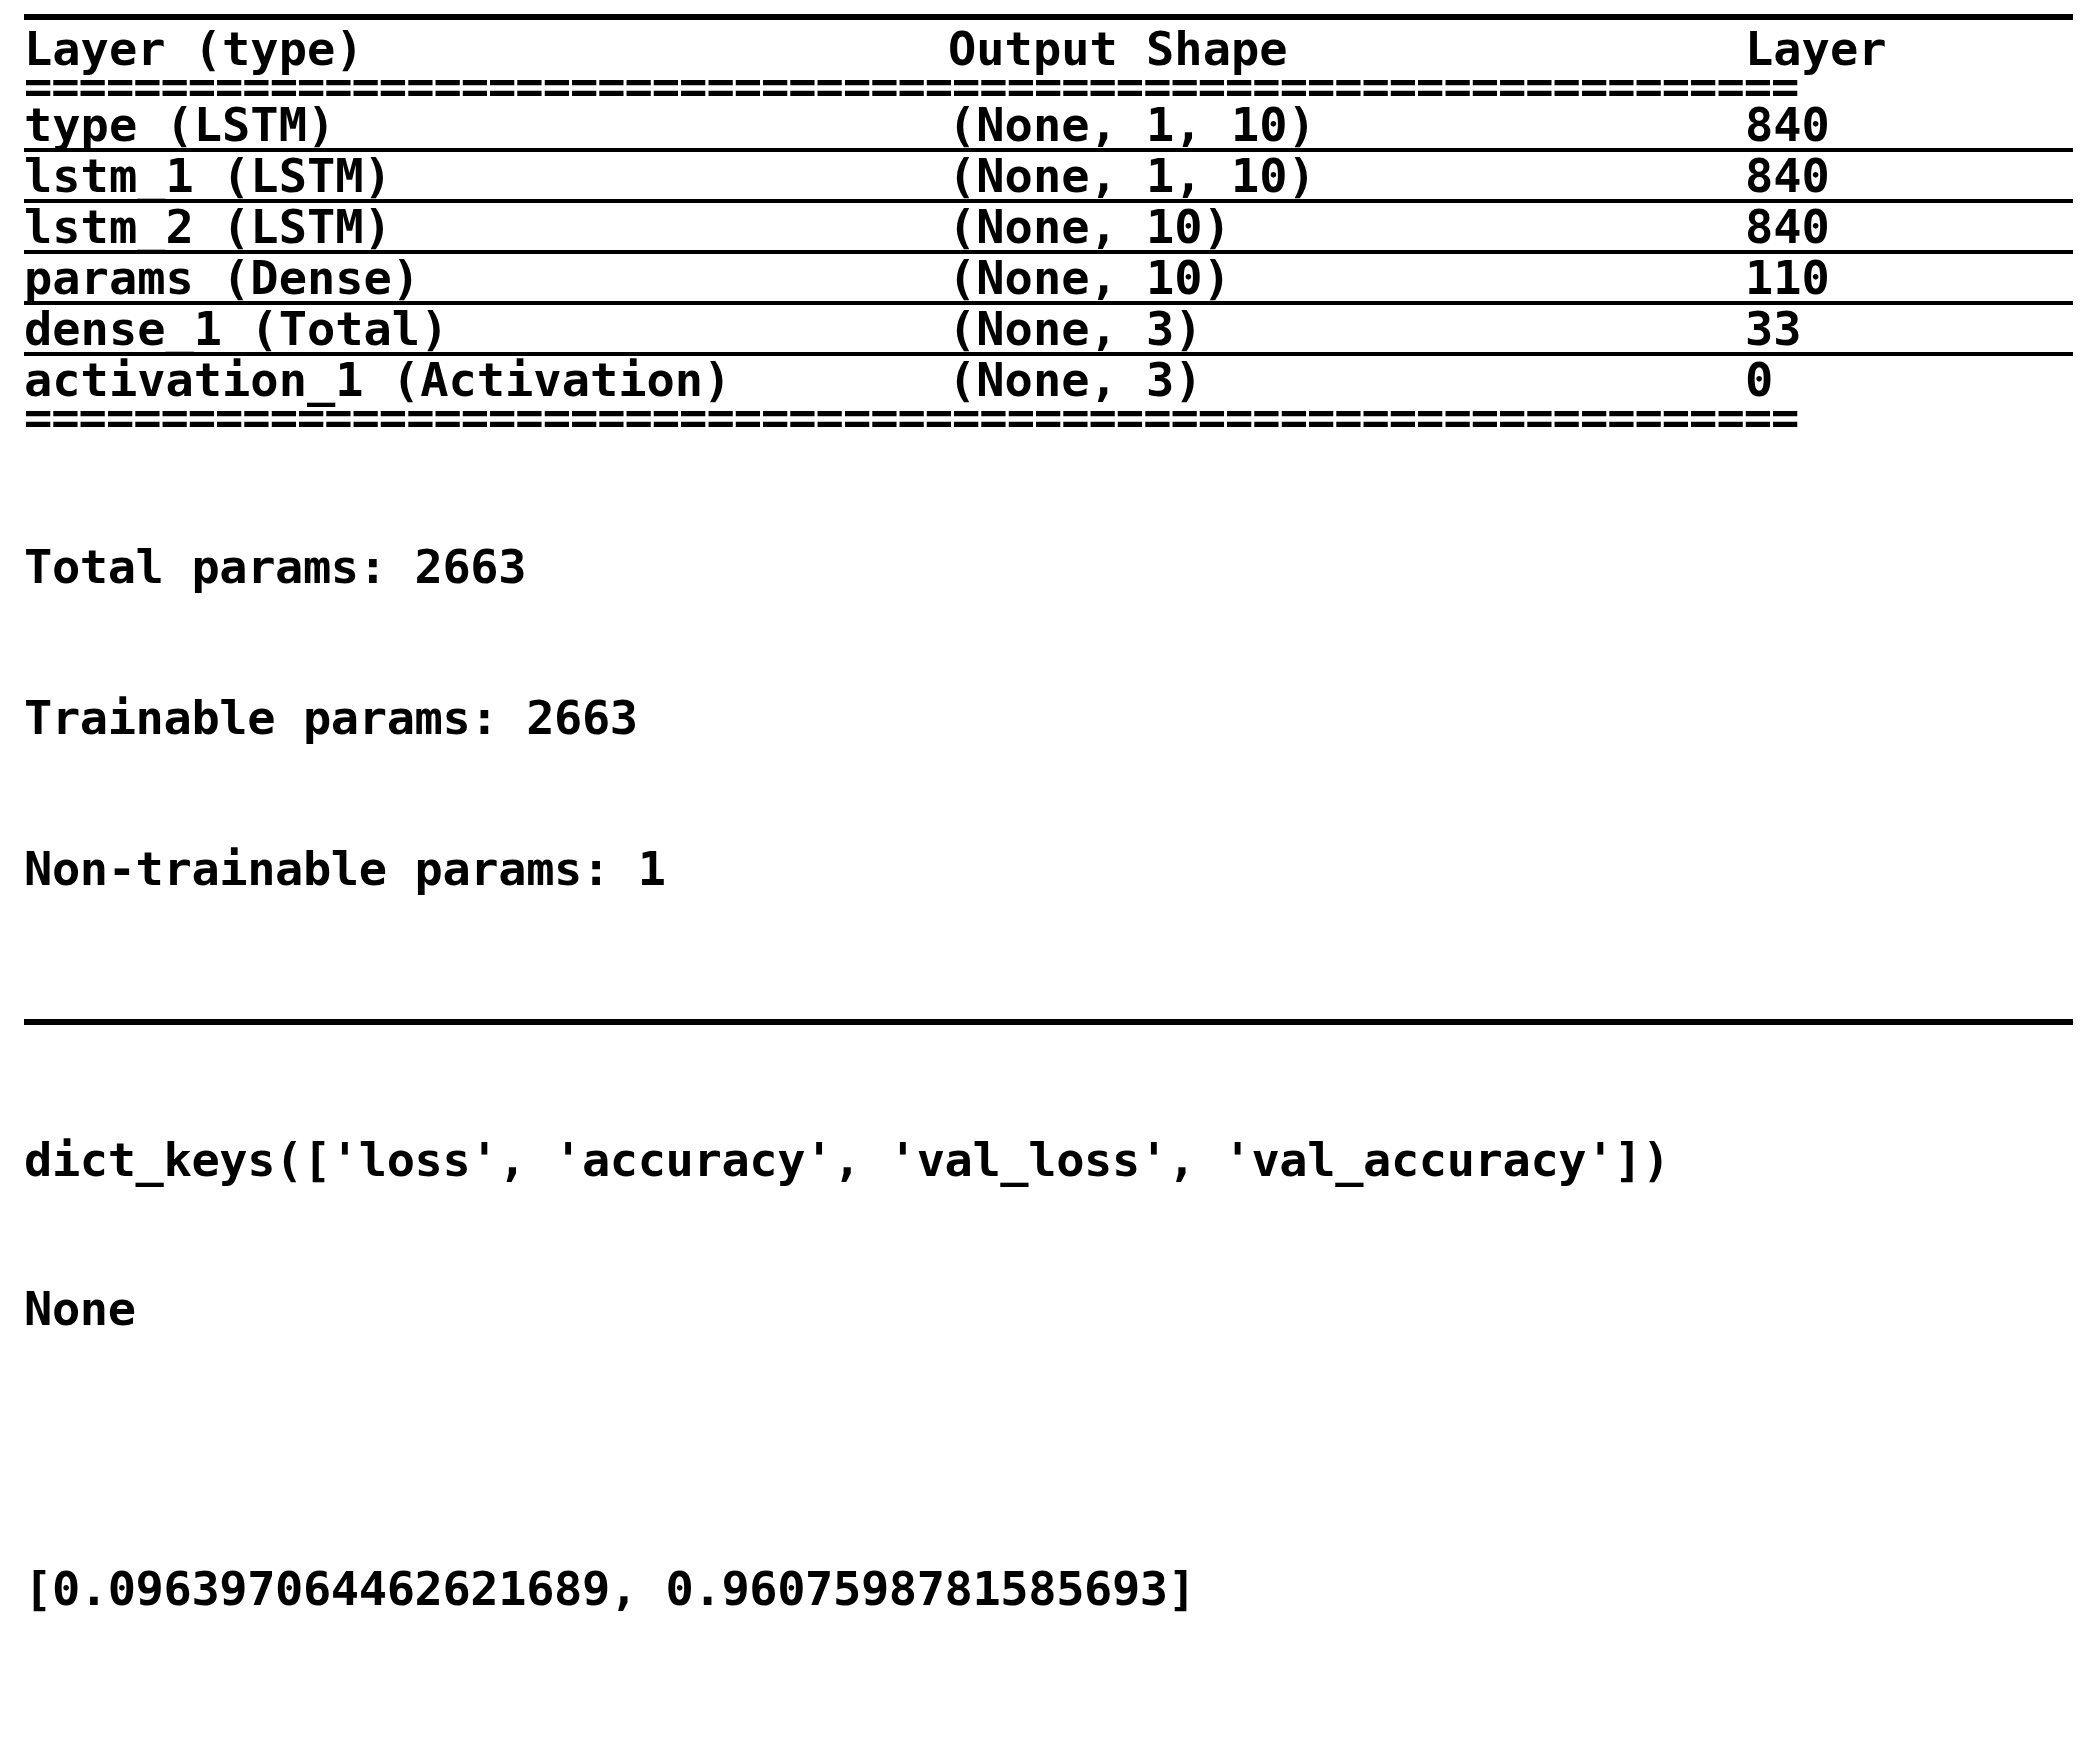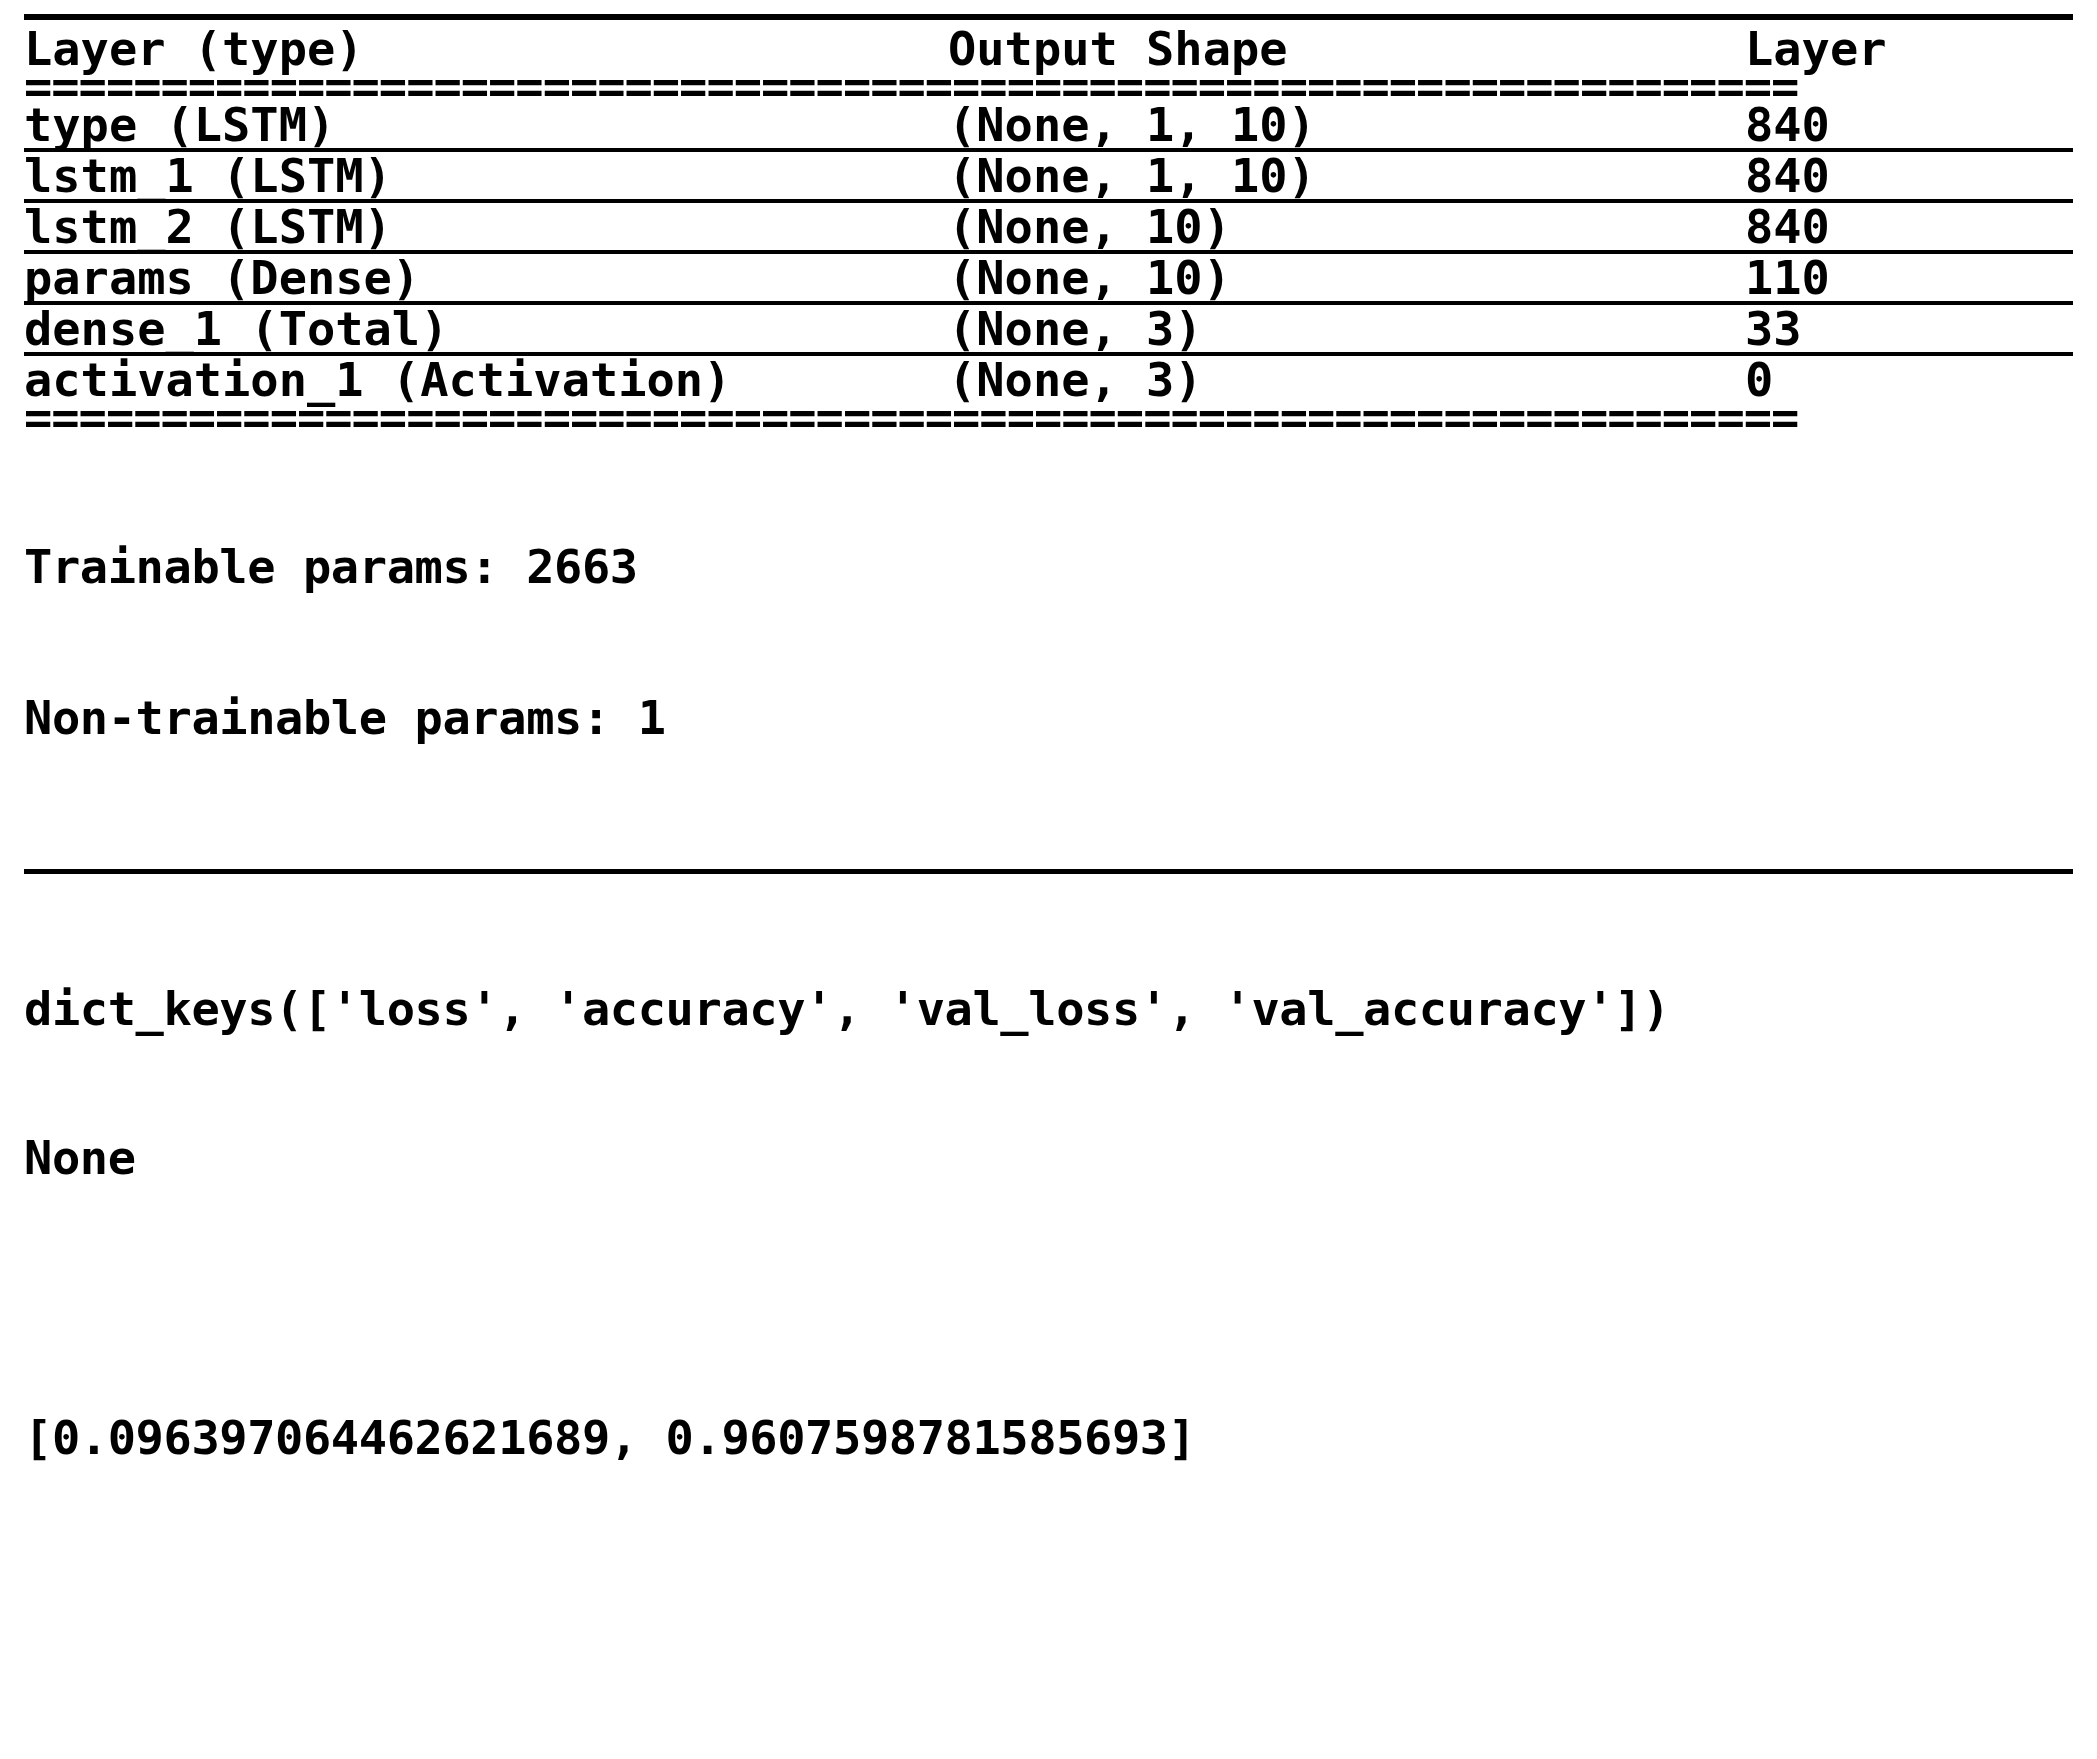--- a/index.html
+++ b/index.html
@@ -158,20 +158,21 @@
         <td>activation_1 (Activation)</td>
         <td>(None, 3)</td>
         <td>0</td>
       </tr>
     </tbody>
   </table>
 
   <div class="eqrule">=================================================================</div>
 
   <div class="totals mono">
+    <div>Total params: 2663</div>
     <div>Trainable params: 2663</div>
     <div>Non-trainable params: 1</div>
   </div>
 
   <div class="footer-rule"></div>
 
   <div class="footer mono">
     <div>dict_keys(['loss', 'accuracy', 'val_loss', 'val_accuracy'])</div>
     <div>None</div>
     <div class="blankline"></div>

